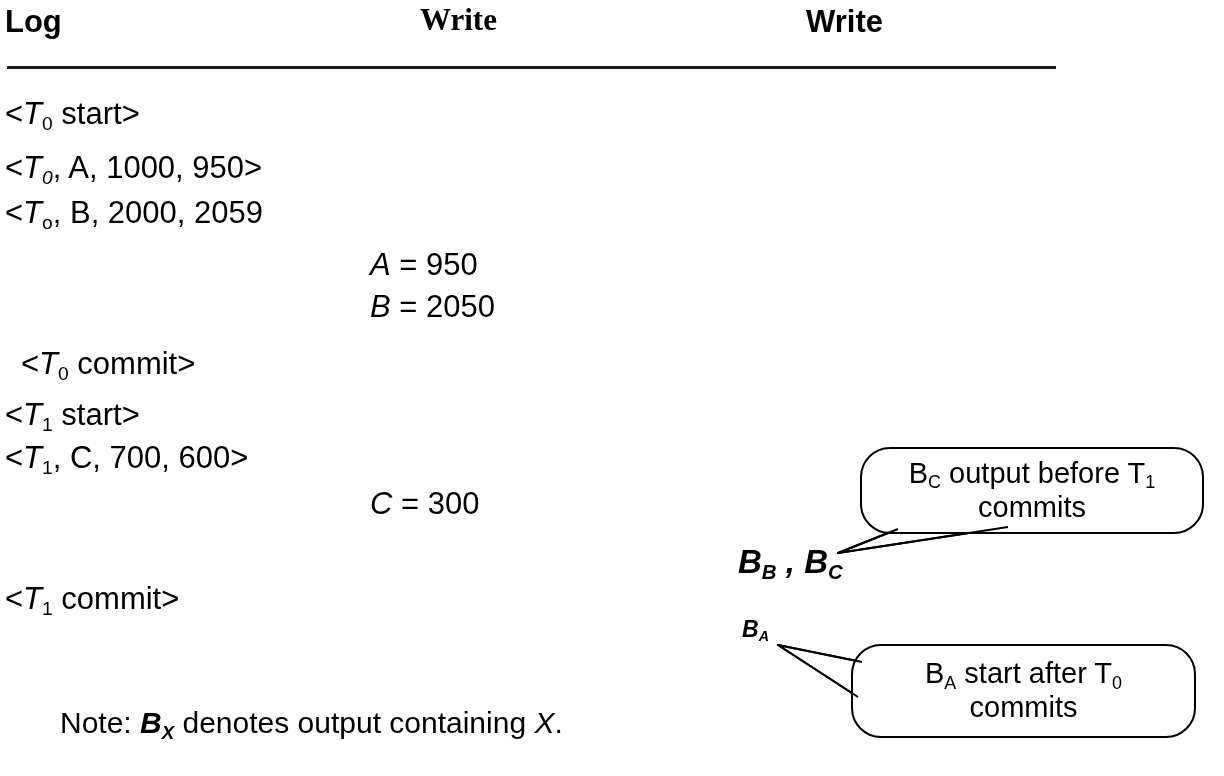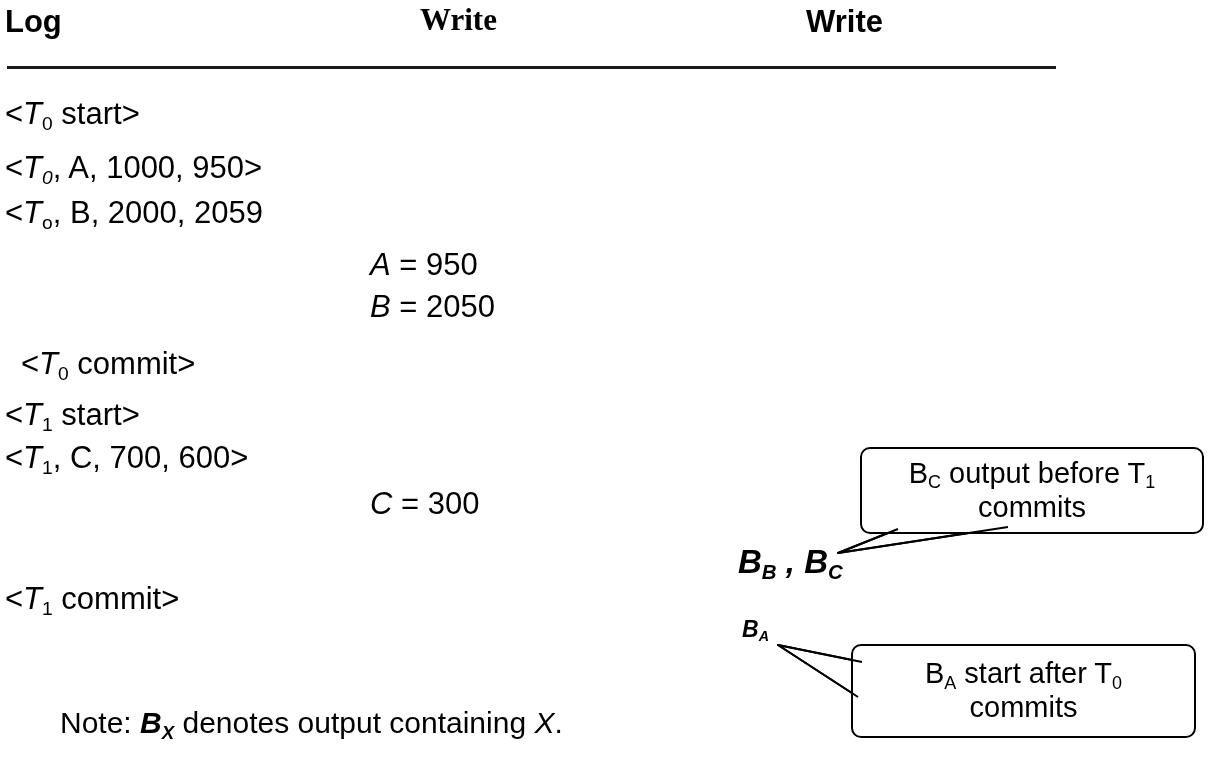--- a/index.html
+++ b/index.html
@@ -55,21 +55,21 @@
   }
 
   
   .note{font-size:30px;line-height:1;}
 
   
   .callout{
     position:absolute;
     box-sizing:border-box;
     border:2px solid #000;
-    border-radius:10px;
+    border-radius:30px;
     background:#fff;
     text-align:center;
     font-size:29px;
     line-height:1.16;
     display:flex;
     align-items:center;
     justify-content:center;
     padding:4px 10px;
   }
 

